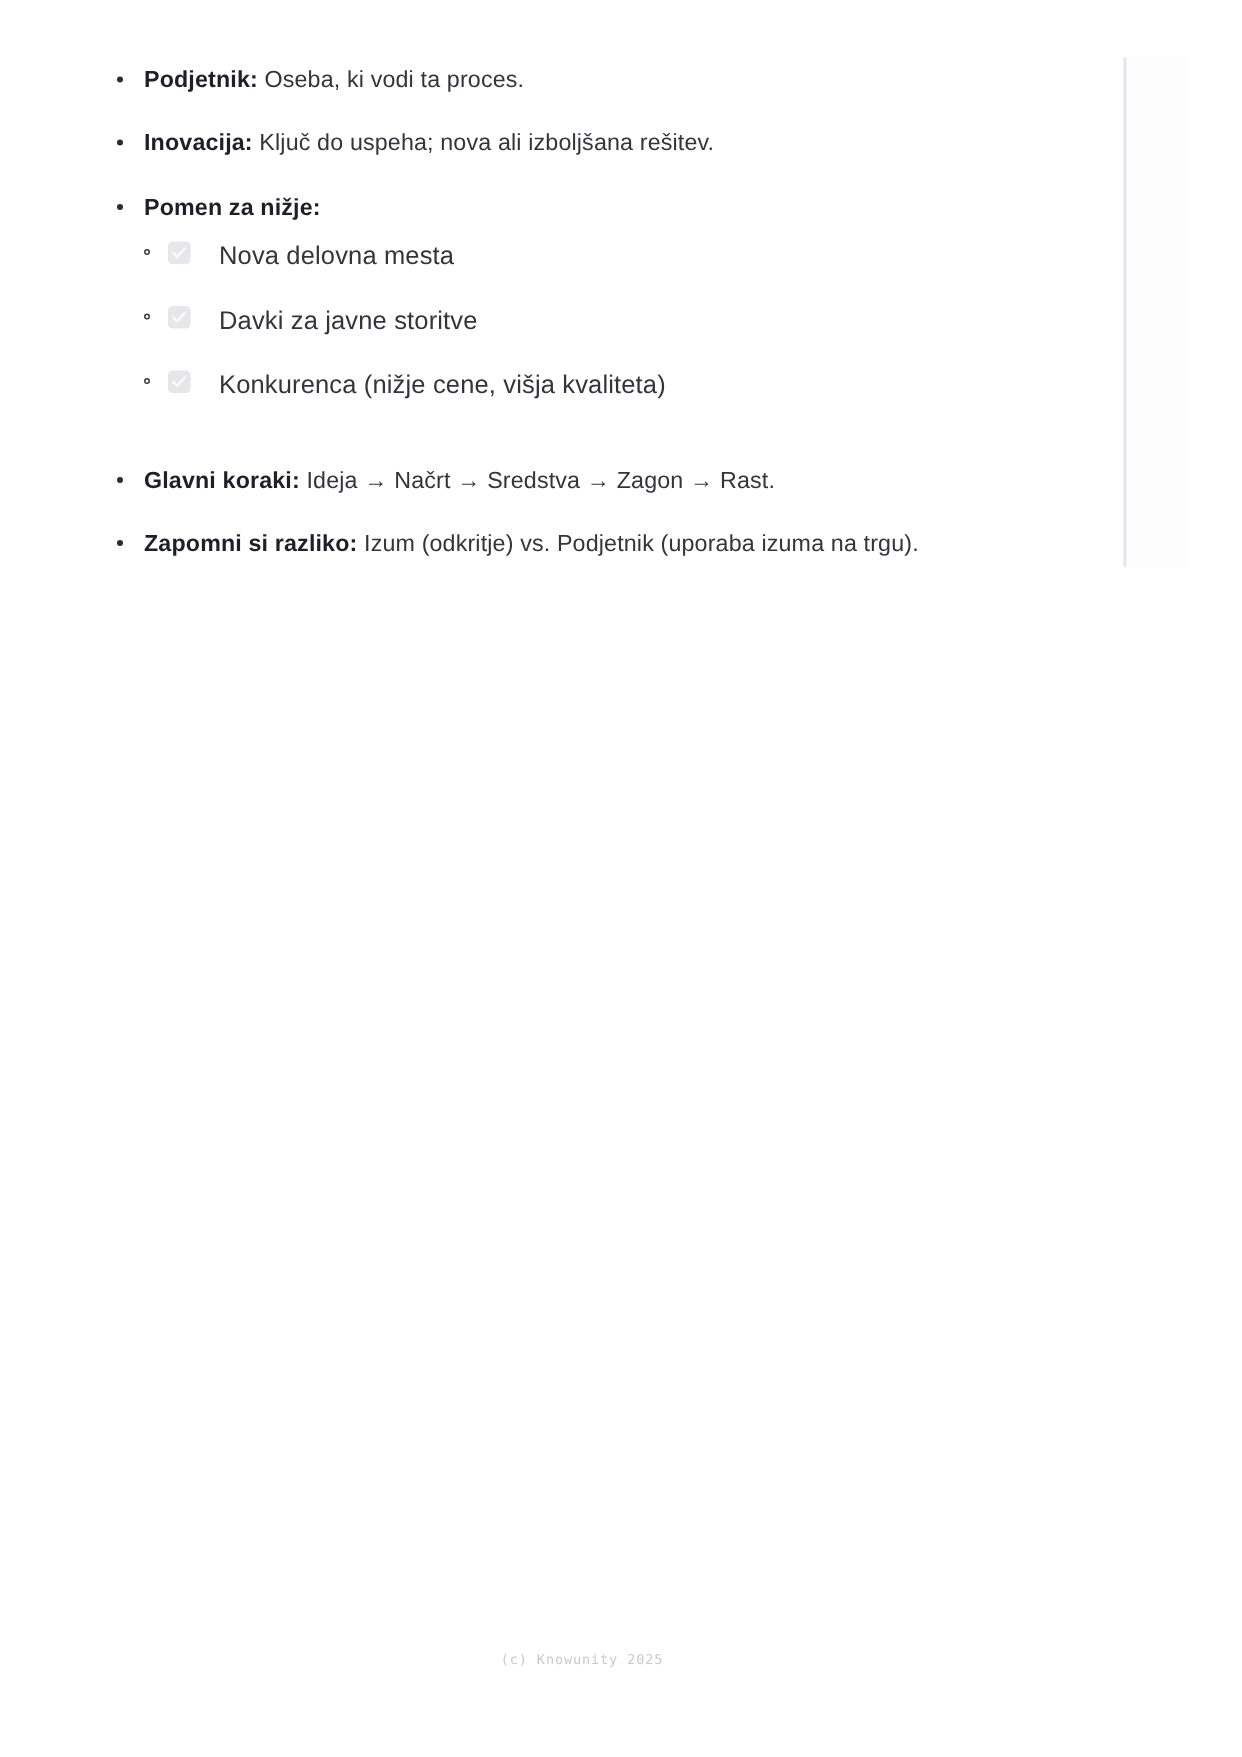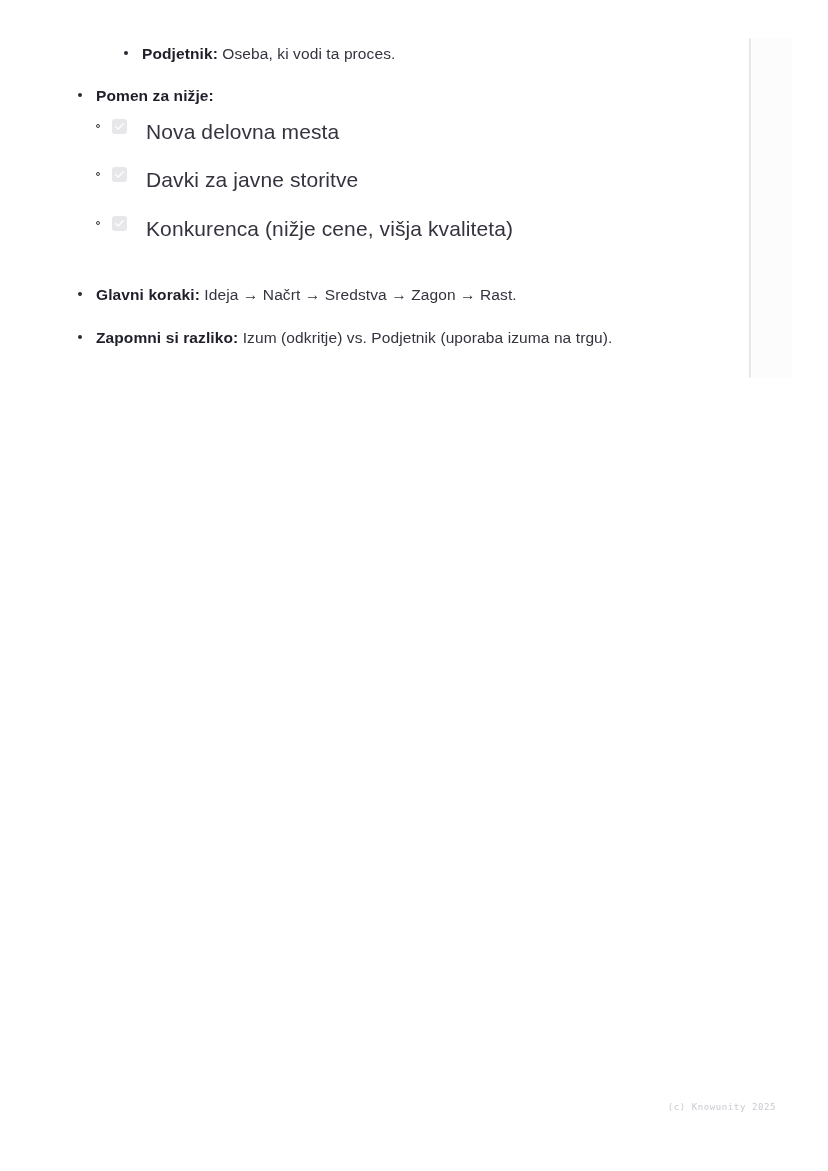--- a/index.html
+++ b/index.html
@@ -57,21 +57,20 @@
     position: relative;
     padding-left: 96px;
     margin: 0 0 20px 0;
     font-size: 15.5px;
     line-height: 1.45;
     color: #2b2b36;
     letter-spacing: 0.1px;
   }
   li.top-item:first-child {
     margin-top: 43px;
-    margin-left: 46px;
   }
   li.top-item .bullet-dot {
     position: absolute;
     left: 78px;
     top: 8px;
     width: 4px;
     height: 4px;
     border-radius: 50%;
     background: #2b2b36;
   }
@@ -87,21 +86,21 @@
   
   ul.sub {
     list-style: none;
     margin: 9px 0 0 0;
     padding: 0;
   }
   li.sub-item {
     position: relative;
     padding-left: 50px;
     margin-bottom: 19px;
-    font-size: 21px;
+    font-size: 17px;
     line-height: 1.4;
     color: #34343f;
     letter-spacing: 0.1px;
   }
   li.sub-item:last-child {
     margin-bottom: 0;
   }
   li.sub-item .bullet-ring {
     position: absolute;
     left: 0px;
@@ -135,21 +134,21 @@
   
   li.after-sub {
     margin-top: 41px;
   }
 
   .footer {
     position: absolute;
     left: 0;
     top: 1102px;
     width: 776px;
-    text-align: right;
+    text-align: center;
     font-size: 9px;
     letter-spacing: 0.6px;
     color: #c9c9d0;
     font-family: "DejaVu Sans Mono", monospace;
   }
 </style>
 </head>
 <body>
 
 <div class="page">
@@ -158,20 +157,24 @@
   <div class="divider"></div>
 
   <div class="content">
     <ul class="outline">
 
       <li class="top-item">
         <span class="bullet-dot"></span>
         <span class="lbl">Podjetnik:</span><span class="txt"> Oseba, ki vodi ta proces.</span>
       </li>
 
+      <li class="top-item">
+        <span class="bullet-dot"></span>
+        <span class="lbl">Inovacija:</span><span class="txt"> Ključ do uspeha; nova ali izboljšana rešitev.</span>
+      </li>
 
       <li class="top-item">
         <span class="bullet-dot"></span>
         <span class="lbl">Pomen za nižje:</span><span class="txt"></span>
 
         <ul class="sub">
           <li class="sub-item">
             <span class="bullet-ring"></span>
             <span class="chk">
               <svg viewBox="0 0 11 11" aria-hidden="true">

